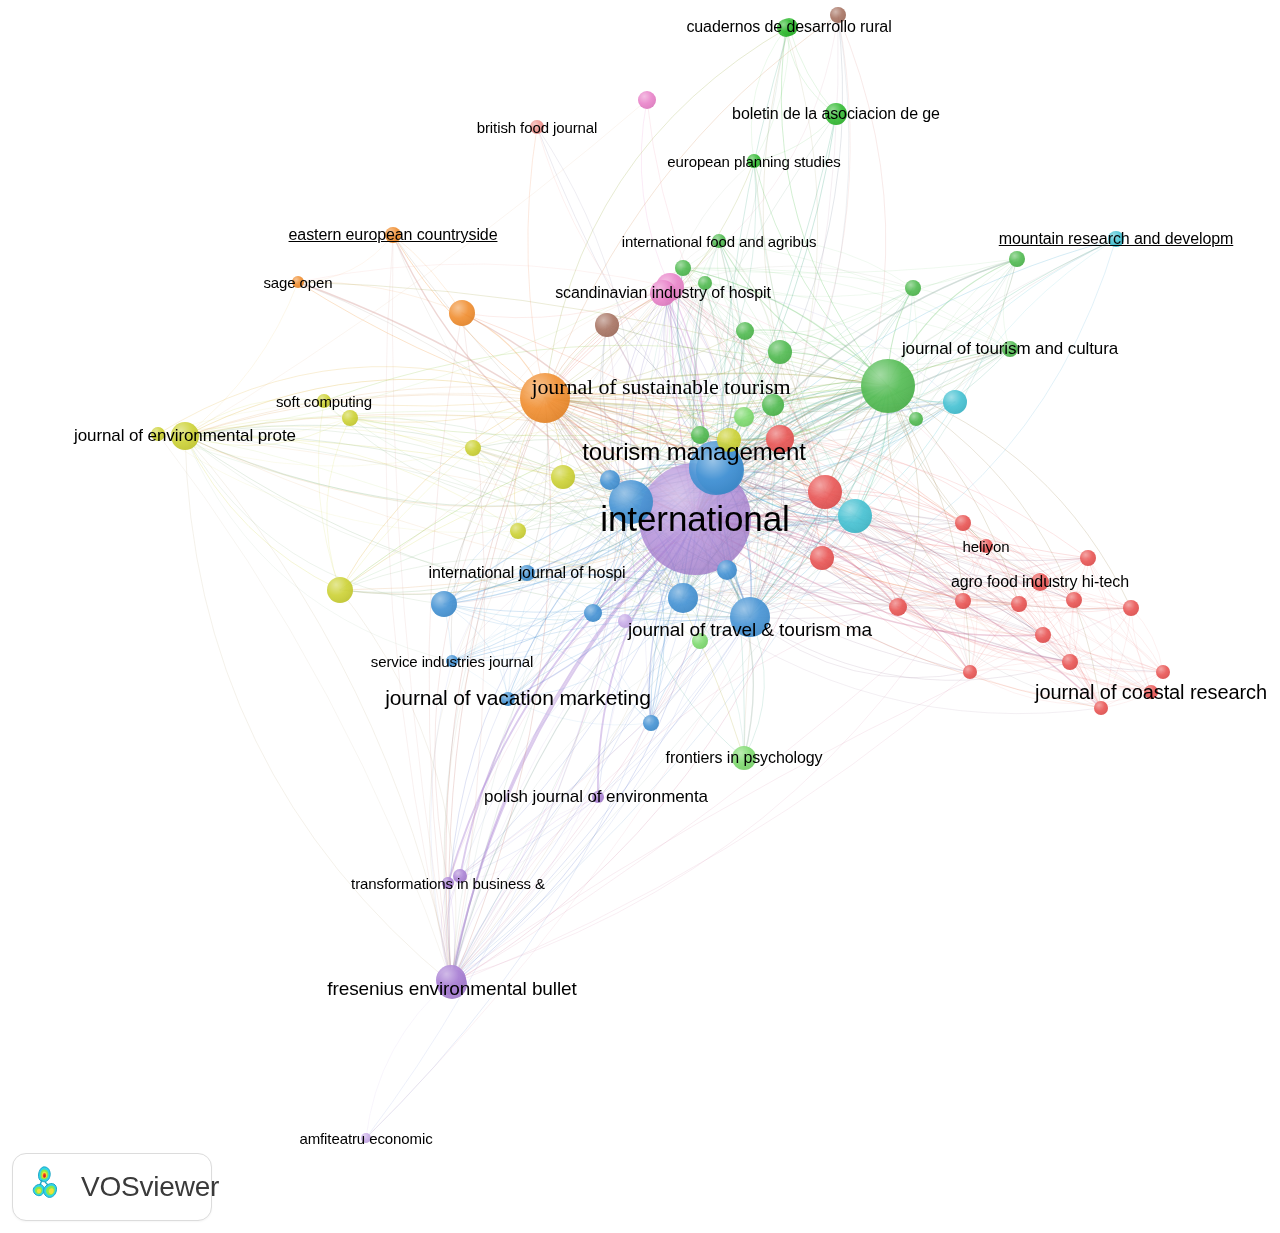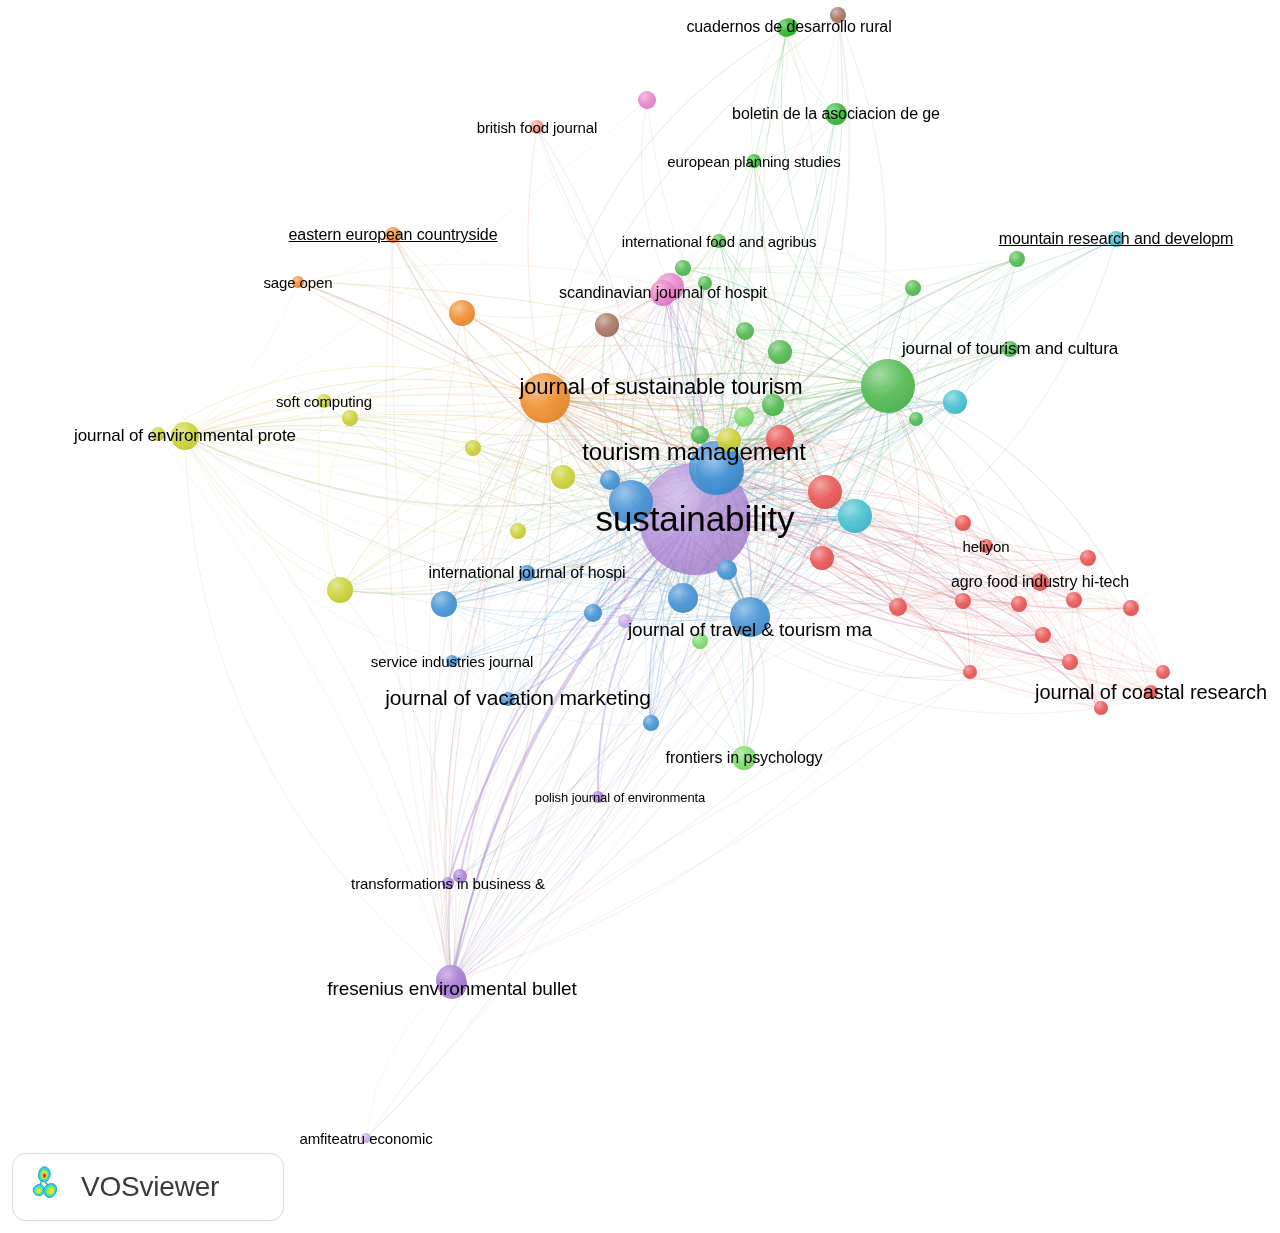--- a/index.html
+++ b/index.html
@@ -29,21 +29,21 @@
     color: #000000;
     font-family: "Liberation Sans", sans-serif;
     transform: translate(-50%, -50%);
     pointer-events: none;
     letter-spacing: -0.1px;
   }
   #vos-logo {
     position: absolute;
     left: 12px;
     bottom: 12px;
-    width: 272px;
+    width: 200px;
     height: 68px;
     border: 1px solid #dcdcdc;
     border-radius: 14px;
     background: #ffffff;
     display: flex;
     align-items: center;
     box-sizing: border-box;
     padding-left: 16px;
     box-shadow: 0 1px 2px rgba(0,0,0,0.04);
   }
@@ -1184,42 +1184,42 @@
           <circle cx="298" cy="282" r="6" fill="url(#sheen)"></circle>
         </g>
         <g>
           <circle cx="366" cy="1138" r="5" fill="#c6a8e6" fill-opacity="0.92"></circle>
           <circle cx="366" cy="1138" r="5" fill="url(#sheen)"></circle>
         </g>
       </g>
   </svg>
 
   <div id="label-layer">
-      <div class="node-label" style="left: 695px; top: 519px; font-size: 35px;">sustainability</div>
+      <div class="node-label" style="left: 695px; top: 519px; font-size: 35px;">international</div>
       <div class="node-label" style="left: 694px; top: 452px; font-size: 24px;">tourism management</div>
-      <div class="node-label" style="left: 661px; top: 387px; font-size: 22px;">journal of sustainable tourism</div>
+      <div class="node-label" style="left: 661px; top: 387px; font-size: 22px; font-family: Liberation Serif, serif;">journal of sustainable tourism</div>
       <div class="node-label" style="left: 750px; top: 630px; font-size: 19px;">journal of travel &amp; tourism ma</div>
       <div class="node-label" style="left: 452px; top: 989px; font-size: 19px;">fresenius environmental bullet</div>
       <div class="node-label" style="left: 1010px; top: 349px; font-size: 17px;">journal of tourism and cultura</div>
       <div class="node-label" style="left: 185px; top: 436px; font-size: 17px;">journal of environmental prote</div>
       <div class="node-label" style="left: 527px; top: 573px; font-size: 16px;">international journal of hospi</div>
-      <div class="node-label" style="left: 663px; top: 293px; font-size: 16px;">scandinavian journal of hospit</div>
+      <div class="node-label" style="left: 663px; top: 293px; font-size: 16px;">scandinavian industry of hospit</div>
       <div class="node-label" style="left: 836px; top: 114px; font-size: 16px;">boletin de la asociacion de ge</div>
       <div class="node-label" style="left: 789px; top: 27px; font-size: 16px;">cuadernos de desarrollo rural</div>
       <div class="node-label" style="left: 1116px; top: 239px; font-size: 16px; text-decoration: underline;">mountain research and developm</div>
       <div class="node-label" style="left: 1040px; top: 582px; font-size: 16px;">agro food industry hi-tech</div>
       <div class="node-label" style="left: 1151px; top: 692px; font-size: 20px;">journal of coastal research</div>
       <div class="node-label" style="left: 744px; top: 758px; font-size: 16px;">frontiers in psychology</div>
       <div class="node-label" style="left: 393px; top: 235px; font-size: 16px; text-decoration: underline;">eastern european countryside</div>
       <div class="node-label" style="left: 754px; top: 161px; font-size: 15px;">european planning studies</div>
       <div class="node-label" style="left: 719px; top: 241px; font-size: 15px;">international food and agribus</div>
       <div class="node-label" style="left: 537px; top: 127px; font-size: 15px;">british food journal</div>
       <div class="node-label" style="left: 508px; top: 698px; font-size: 21px; padding-left: 20px;">journal of vacation marketing</div>
       <div class="node-label" style="left: 452px; top: 661px; font-size: 15px;">service industries journal</div>
-      <div class="node-label" style="left: 620px; top: 797px; font-size: 13px;">polish journal of environmenta</div>
+      <div class="node-label" style="left: 596px; top: 797px; font-size: 17px;">polish journal of environmenta</div>
       <div class="node-label" style="left: 448px; top: 883px; font-size: 15px;">transformations in business &amp;</div>
       <div class="node-label" style="left: 366px; top: 1138px; font-size: 15px;">amfiteatru economic</div>
       <div class="node-label" style="left: 986px; top: 546px; font-size: 15px;">heliyon</div>
       <div class="node-label" style="left: 324px; top: 401px; font-size: 15px;">soft computing</div>
       <div class="node-label" style="left: 298px; top: 282px; font-size: 15px;">sage open</div>
     </div>
 
   <div id="vos-logo">
     <svg class="logo-mark" viewBox="0 0 42 46" xmlns="http://www.w3.org/2000/svg">
       <path d="M14 3 C19 2 22 7 21 12 C20 17 16 19 12 17 C8 15 9 5 14 3 Z" fill="#2fd4e8" stroke="#1fa8c6" stroke-width="1"></path>

